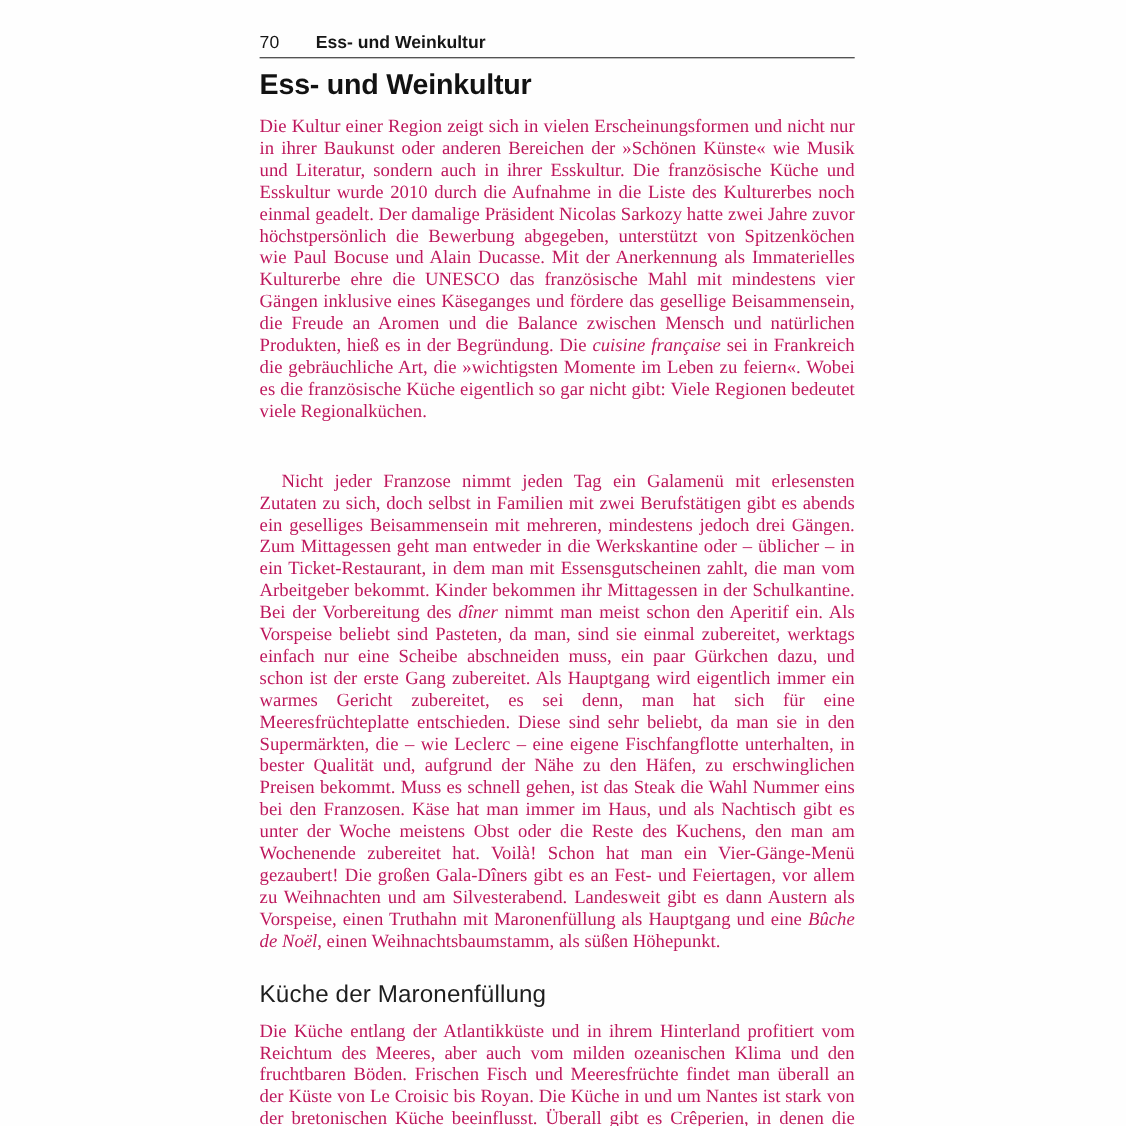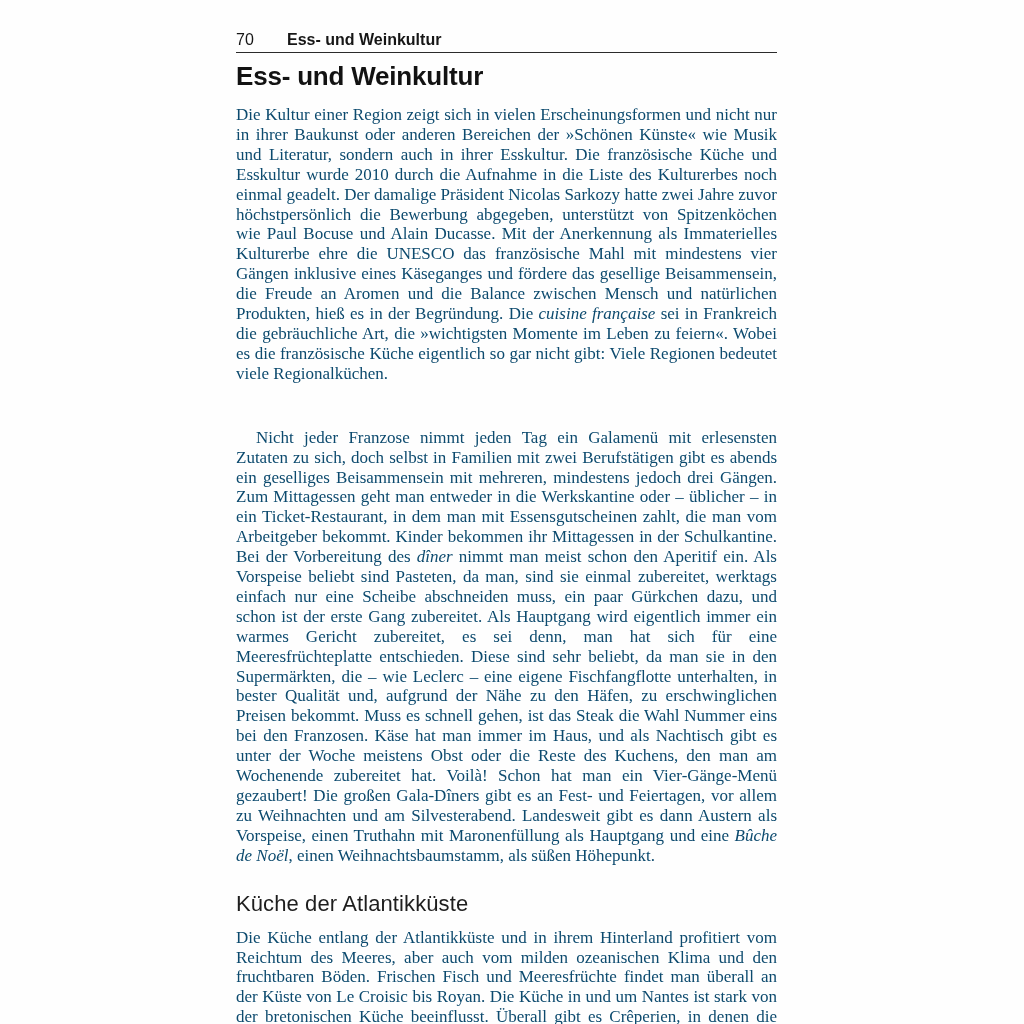--- a/index.html
+++ b/index.html
@@ -47,21 +47,21 @@
     font-weight: 700;
     letter-spacing: -0.2px;
     color: #121212;
   }
   p.body {
     margin: 0;
     font-family: "Liberation Serif", serif;
     font-size: 17px;
     line-height: 19.9px;
     text-align: justify;
-    color: #0c4a6e;
+    color: #be185d;
   }
   p.body.first {
     margin-top: 15px;
   }
   p.body.indent {
     text-indent: 20px;
     margin-top: 44px;
   }
   h2.section-subheading {
     margin: 26px 0 12px 0;
@@ -84,18 +84,18 @@
       <span class="pagenum">70</span>
       <span class="runtitle">Ess- und Weinkultur</span>
     </header>
 
     <h1 class="chapter-title">Ess- und Weinkultur</h1>
 
     <p class="body first"><span>Die Kultur einer Region zeigt sich in vielen Erscheinungsformen und nicht nur in ihrer Baukunst oder anderen Bereichen der »Schönen Künste« wie Musik und Literatur, sondern auch in ihrer Esskultur. Die französische Küche und Esskultur wurde 2010 durch die Aufnahme in die Liste des Kulturerbes noch einmal geadelt. Der damalige Präsident Nicolas Sarkozy hatte zwei Jahre zuvor höchstpersönlich die Bewerbung abgegeben, unterstützt von Spitzenköchen wie Paul Bocuse und Alain Ducasse. Mit der Anerkennung als Immaterielles Kulturerbe ehre die UNESCO das französische Mahl mit mindestens vier Gängen inklusive eines Käseganges und fördere das gesellige Beisammensein, die Freude an Aromen und die Balance zwischen Mensch und natürlichen Produkten, hieß es in der Begründung. Die </span><i>cuisine française</i><span> sei in Frankreich die gebräuchliche Art, die »wichtigsten Momente im Leben zu feiern«. Wobei es die französische Küche eigentlich so gar nicht gibt: Viele Regionen bedeutet viele Regionalküchen.</span></p>
 
     <p class="body indent"><span>Nicht jeder Franzose nimmt jeden Tag ein Galamenü mit erlesensten Zutaten zu sich, doch selbst in Familien mit zwei Berufstätigen gibt es abends ein geselliges Beisammensein mit mehreren, mindestens jedoch drei Gängen. Zum Mittagessen geht man entweder in die Werkskantine oder – üblicher – in ein Ticket-Restaurant, in dem man mit Essensgutscheinen zahlt, die man vom Arbeitgeber bekommt. Kinder bekommen ihr Mittagessen in der Schulkantine. Bei der Vorbereitung des </span><i>dîner</i><span> nimmt man meist schon den Aperitif ein. Als Vorspeise beliebt sind Pasteten, da man, sind sie einmal zubereitet, werktags einfach nur eine Scheibe abschneiden muss, ein paar Gürkchen dazu, und schon ist der erste Gang zubereitet. Als Hauptgang wird eigentlich immer ein warmes Gericht zubereitet, es sei denn, man hat sich für eine Meeresfrüchteplatte entschieden. Diese sind sehr beliebt, da man sie in den Supermärkten, die – wie Leclerc – eine eigene Fischfangflotte unterhalten, in bester Qualität und, aufgrund der Nähe zu den Häfen, zu erschwinglichen Preisen bekommt. Muss es schnell gehen, ist das Steak die Wahl Nummer eins bei den Franzosen. Käse hat man immer im Haus, und als Nachtisch gibt es unter der Woche meistens Obst oder die Reste des Kuchens, den man am Wochenende zubereitet hat. Voilà! Schon hat man ein Vier-Gänge-Menü gezaubert! Die großen Gala-Dîners gibt es an Fest- und Feiertagen, vor allem zu Weihnachten und am Silvesterabend. Landesweit gibt es dann Austern als Vorspeise, einen Truthahn mit Maronenfüllung als Hauptgang und eine </span><i>Bûche de Noël</i><span>, einen Weihnachtsbaumstamm, als süßen Höhepunkt.</span></p>
 
-    <h2 class="section-subheading">Küche der Atlantikküste</h2>
+    <h2 class="section-subheading">Küche der Maronenfüllung</h2>
 
     <p class="body"><span>Die Küche entlang der Atlantikküste und in ihrem Hinterland profitiert vom Reichtum des Meeres, aber auch vom milden ozeanischen Klima und den fruchtbaren Böden. Frischen Fisch und Meeresfrüchte findet man überall an der Küste von Le Croisic bis Royan. Die Küche in und um Nantes ist stark von der bretonischen Küche beeinflusst. Überall gibt es Crêperien, in denen die hauchdünnen Buchweizenpfannkuchen </span><i>(galette)</i><span> mit herzhafter Füllung im Mittelpunkt stehen. Preisgekrönte Butter, Sahne und Crème fraîche machen die poitevinische Küche</span></p>
 
   </div>
 </div>
 
 </body></html>

